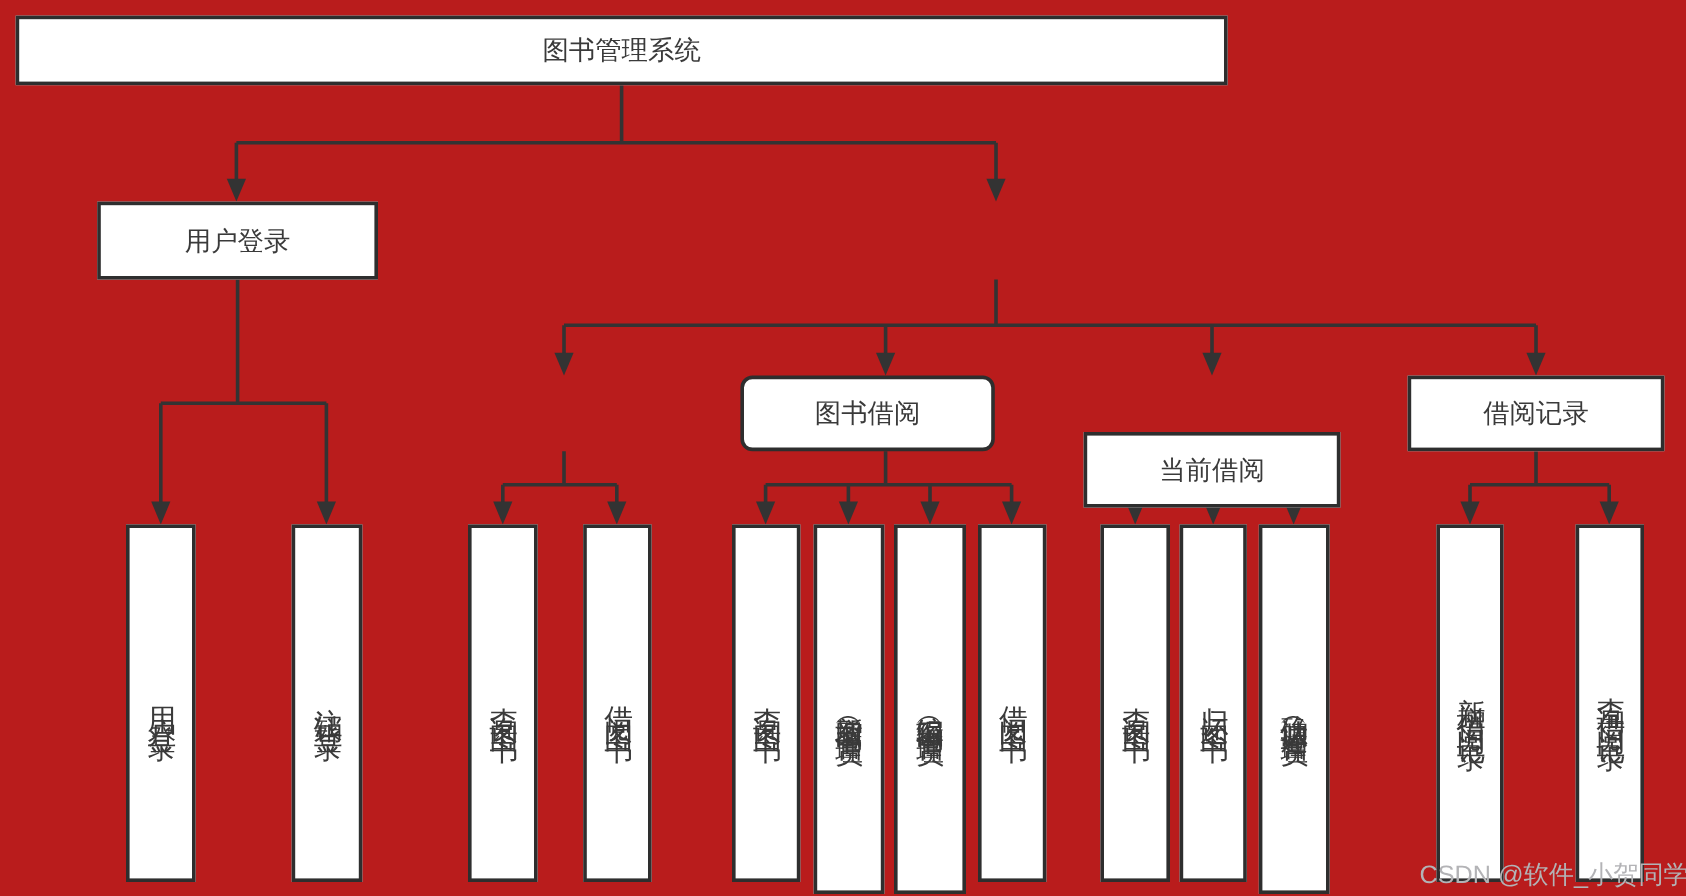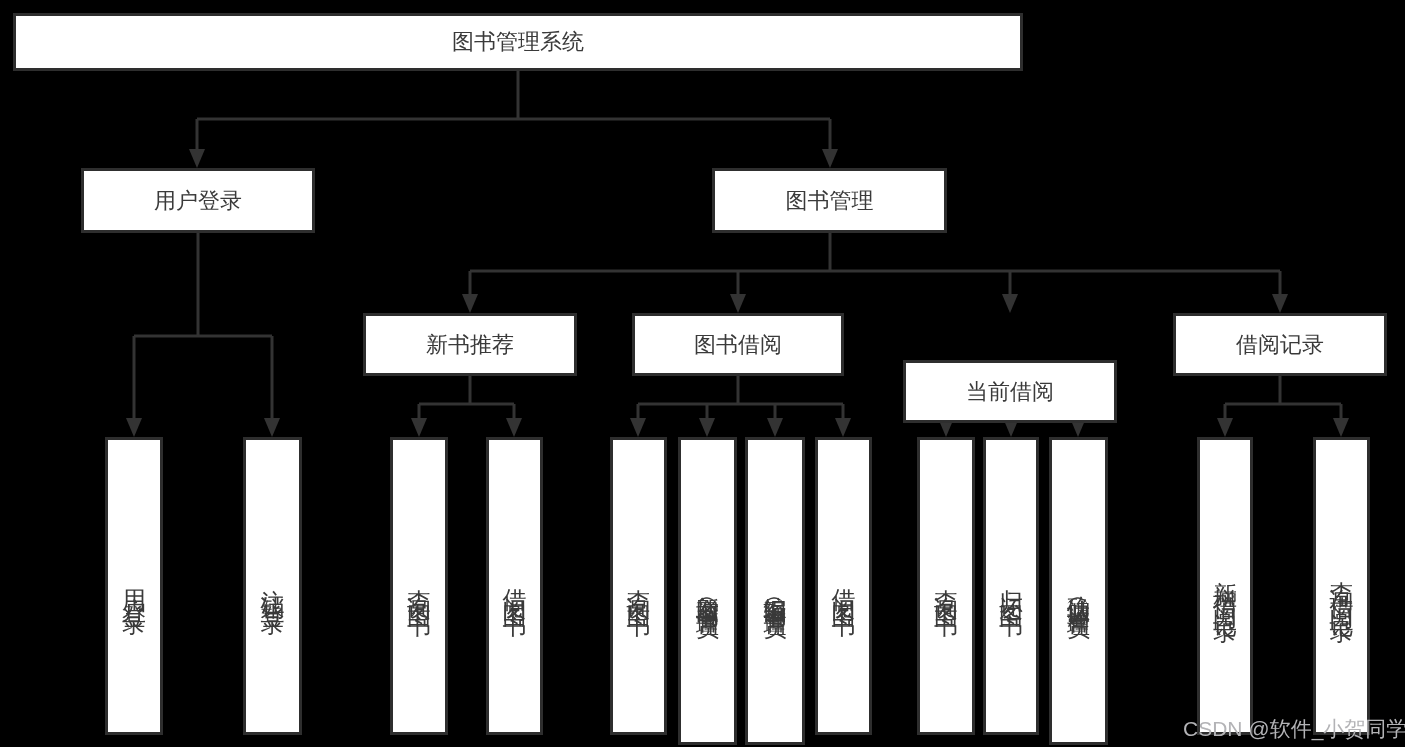--- a/index.html
+++ b/index.html
@@ -1,19 +1,19 @@
 <!DOCTYPE html>
 <html><head>
 <meta charset="utf-8">
 <style>
   html,body{margin:0;padding:0;background:#ffffff;}
   .canvas{
     position:relative;
     width:1405px;height:747px;
-    background:#000000;
+    background:#b91c1c;
     font-family:"Liberation Sans",sans-serif;
     overflow:hidden;
   }
   .wires{position:absolute;left:0;top:0;z-index:0;}
   .hbox{
     position:absolute;z-index:1;
     box-sizing:border-box;
     border:3px solid #2e2e2e;
     background:#ffffff;
     display:flex;align-items:center;justify-content:center;
@@ -84,24 +84,22 @@
       <polygon points="1003,418 1019,418 1011,437"></polygon>
       <polygon points="1070,418 1086,418 1078,437"></polygon>
       <polygon points="1217,418 1233,418 1225,437"></polygon>
       <polygon points="1333,418 1349,418 1341,437"></polygon>
     </g>
   </svg>
 
   <div class="hbox" style="left:13px;top:13px;width:1010px;height:58px;">图书管理系统</div>
 
   <div class="hbox" style="left:81px;top:168px;width:234px;height:65px;">用户登录</div>
-  <div class="hbox" style="left:712px;top:168px;width:235px;height:65px;">图书管理</div>
 
-  <div class="hbox" style="left:363px;top:313px;width:214px;height:63px;">新书推荐</div>
-  <div class="hbox" style="left:632px;top:313px;width:212px;height:63px;">图书借阅</div>
+  <div class="hbox" style="left:617px;top:313px;width:212px;height:63px;border-radius:10px;">图书借阅</div>
   <div class="hbox" style="left:903px;top:313px;width:214px;height:63px;margin-top:47px;">当前借阅</div>
   <div class="hbox" style="left:1173px;top:313px;width:214px;height:63px;">借阅记录</div>
 
   <div class="vbox" style="left:105px;top:437px;width:58px;height:298px;">
     <span class="vtext">用户登录</span>
   </div>
   <div class="vbox" style="left:243px;top:437px;width:59px;height:298px;">
     <span class="vtext">注销登录</span>
   </div>
 

